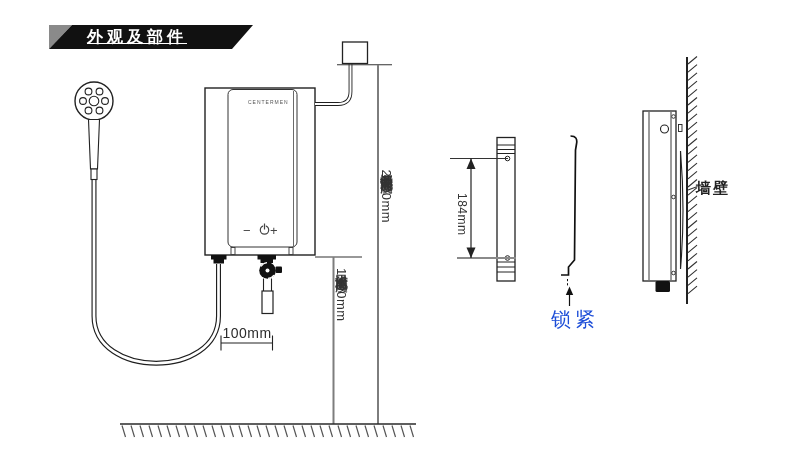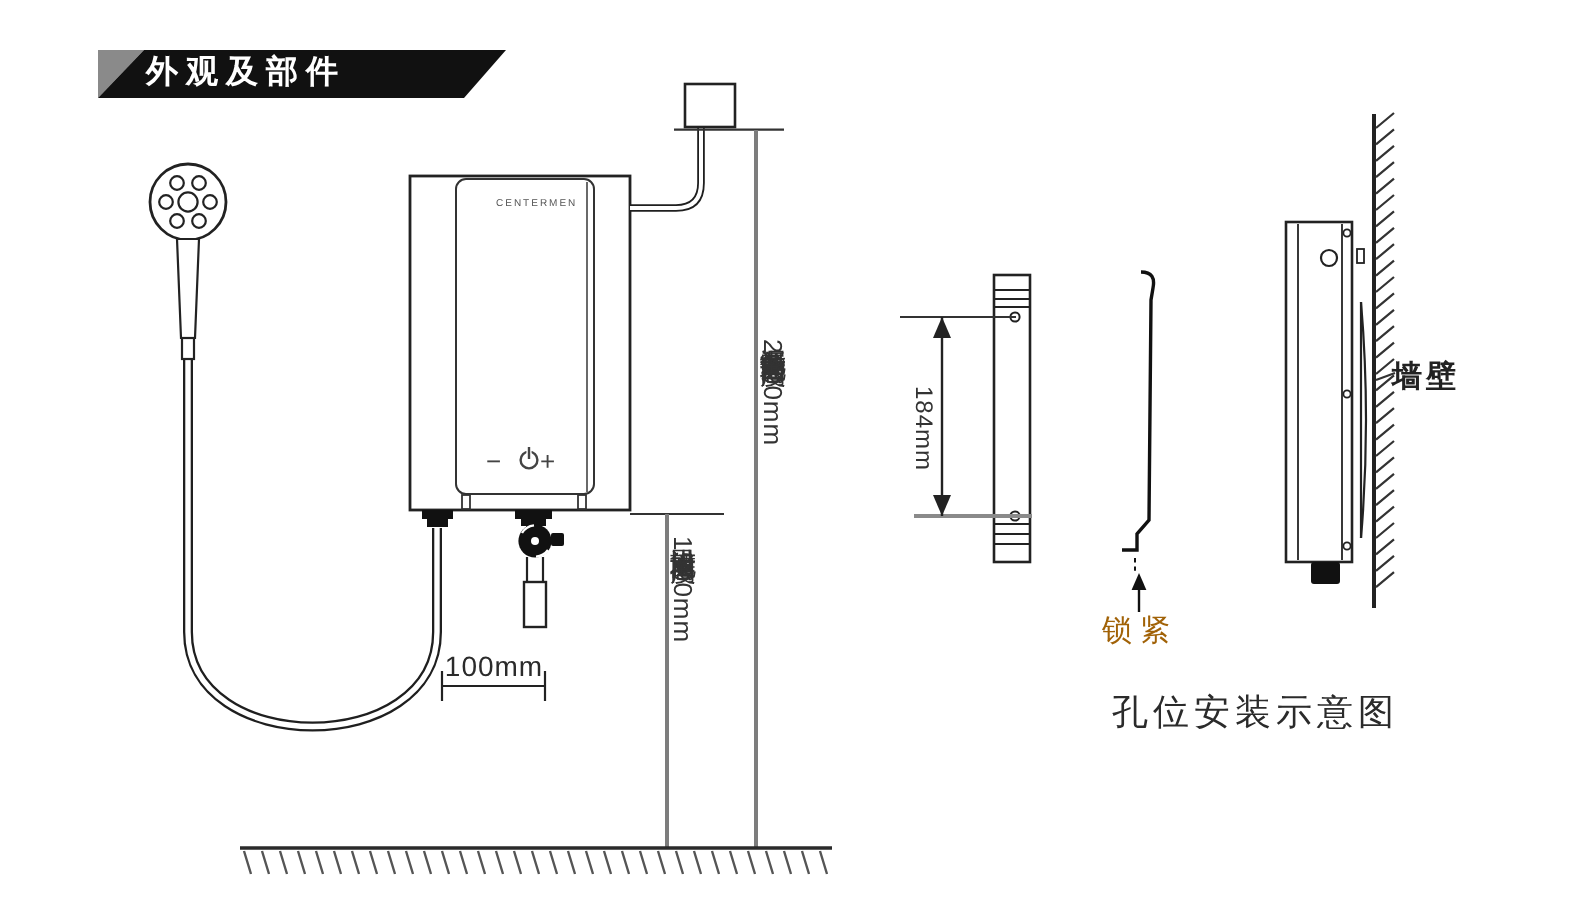--- a/index.html
+++ b/index.html
@@ -6,32 +6,32 @@
   #page{position:relative;width:790px;height:453px;background:#ffffff;overflow:hidden;
         font-family:"Liberation Sans","DejaVu Sans",sans-serif;}
   svg{position:absolute;left:0;top:0;}
   .abs{position:absolute;}
   
   #banner{left:49px;top:25px;width:204px;height:24px;}
   #banner-accent{left:0;top:0;width:46px;height:24px;background:#8a8a8a;
       clip-path:polygon(0 0,23px 0,0 100%);}
   #banner-black{left:0;top:0;width:204px;height:24px;background:#111;
       clip-path:polygon(23px 0,100% 0,183px 100%,0 100%);}
-  #page-title{left:24px;top:0;width:174px;height:24px;line-height:24px;color:#fff;
-      font-size:16px;font-weight:bold;letter-spacing:4px;}
+  #page-title{left:38px;top:0;width:174px;height:24px;line-height:24px;color:#fff;
+      font-size:16px;font-weight:bold;letter-spacing:4px;text-decoration:underline;}
   
   .vtext{writing-mode:vertical-rl;text-orientation:mixed;font-size:13px;color:#333;
       letter-spacing:0.5px;line-height:1;white-space:nowrap;}
   .vside{writing-mode:vertical-rl;text-orientation:sideways;font-size:12px;color:#333;
       letter-spacing:0.5px;line-height:1;white-space:nowrap;}
   #t-2000{left:380px;top:164px;}
   #t-1500{left:335px;top:264px;}
   #t-184{left:456px;top:193px;}
   #t-100{left:220px;top:325px;width:54px;text-align:center;font-size:14px;color:#2b2b2b;letter-spacing:0.5px;}
-  #t-lock{left:551px;top:306px;font-size:15px;color:#a16207;letter-spacing:4px;}
+  #t-lock{left:551px;top:306px;font-size:20px;color:#1d4ed8;letter-spacing:4px;}
   #t-wall{left:696px;top:179px;font-size:15px;color:#222;letter-spacing:2px;font-weight:bold;}
   #t-caption{left:556px;top:344px;font-size:18px;color:#2b2b2b;letter-spacing:2.5px;font-weight:500;}
   #t-brand{left:248px;top:99px;font-size:5px;color:#555;letter-spacing:1px;}
   #t-minus{left:243px;top:223px;font-size:13px;color:#444;}
   #t-plus{left:270px;top:223px;font-size:13px;color:#444;}
 </style>
 </head>
 <body>
 
 <div id="page">
@@ -171,17 +171,16 @@
       <rect x="655.5" y="281" width="14.5" height="11" rx="1.5" fill="#111" stroke="none"></rect>
     </g>
   </svg>
 
   <div id="t-2000" class="abs vtext">漏电保护开关离地面高度2000mm</div>
   <div id="t-1500" class="abs vtext">进水口离地面高度1500mm</div>
   <div id="t-100" class="abs">100mm</div>
   <div id="t-184" class="abs vside">184mm</div>
   <div id="t-lock" class="abs">锁紧</div>
   <div id="t-wall" class="abs">墙壁</div>
-  <div id="t-caption" class="abs">孔位安装示意图</div>
   <div id="t-brand" class="abs">CENTERMEN</div>
   <div id="t-minus" class="abs">−</div>
   <div id="t-plus" class="abs">+</div>
 </div>
 
 </body></html>

